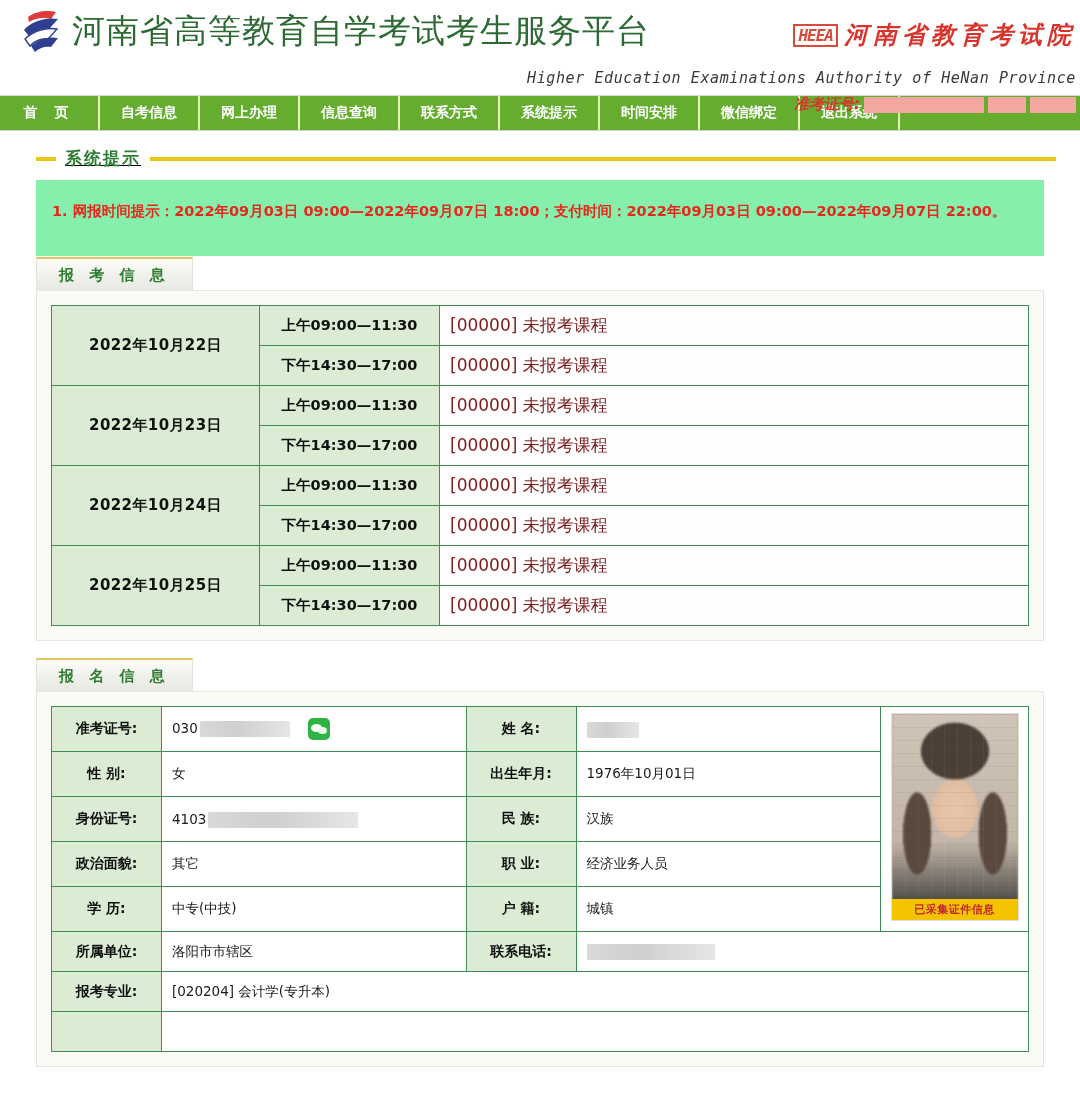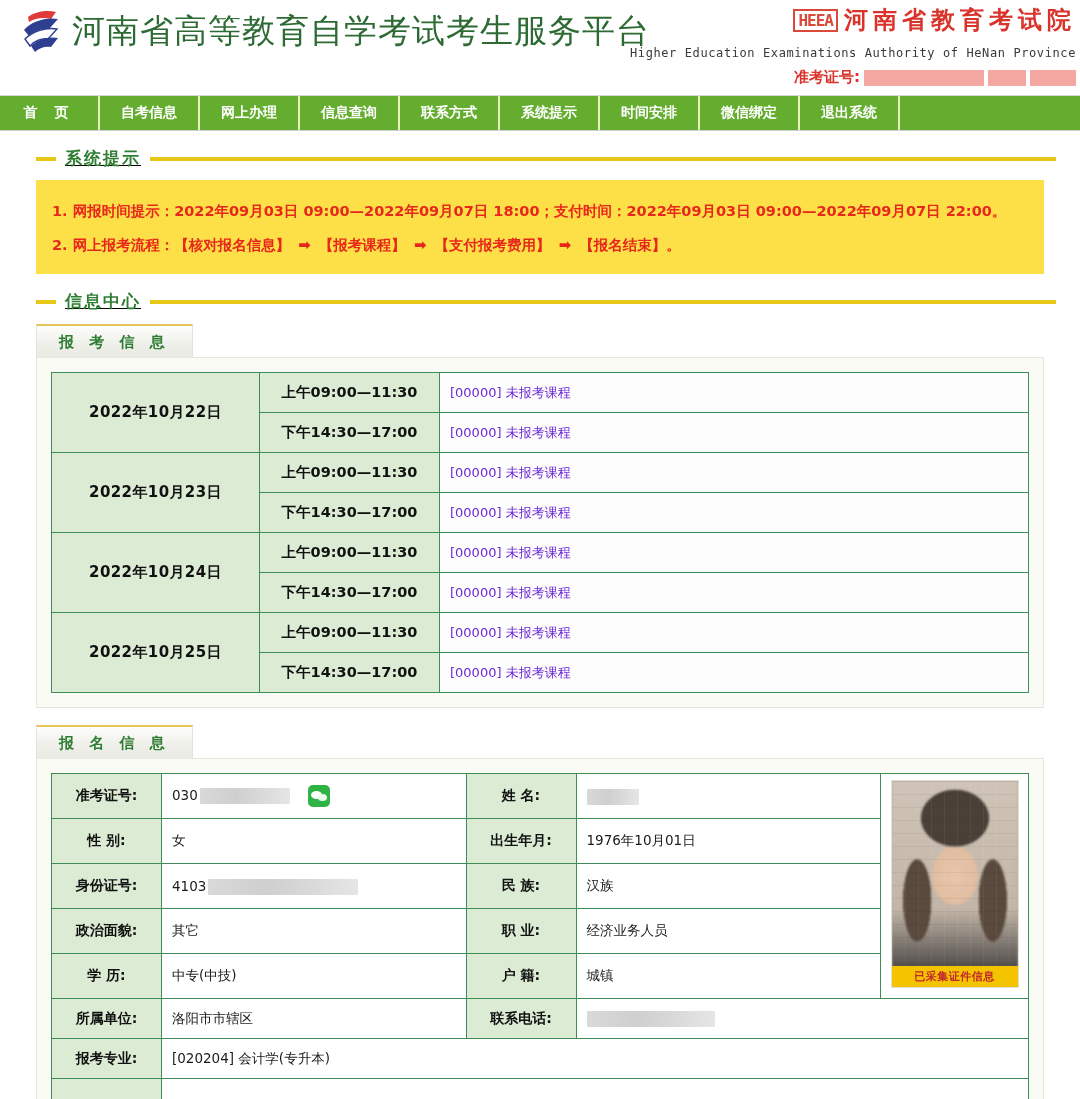--- a/index.html
+++ b/index.html
@@ -30,22 +30,23 @@
   .brand-title {
     font-size: 33px;
     font-weight: normal;
     color: #2e6b34;
     letter-spacing: 1px;
     white-space: nowrap;
     font-family: "DejaVu Sans", sans-serif;
   }
   .org {
     position: absolute;
-    right: 4px; top: 4px;
+    right: 4px; top: 19px;
     text-align: right;
+    font-style: italic;
   }
   .org-line1 {
     display: flex; align-items: center; justify-content: flex-end; gap: 6px;
   }
   .org-badge {
     display: inline-block;
     border: 2px solid #d94a3a;
     color: #d94a3a;
     font-size: 16px;
     font-weight: bold;
@@ -55,24 +56,24 @@
     font-family: "DejaVu Sans Mono", monospace;
   }
   .org-cn {
     font-size: 24px;
     font-weight: bold;
     color: #d9332b;
     letter-spacing: 5px;
     font-family: "DejaVu Sans", sans-serif;
   }
   .org-en {
-    font-size: 12px;
+    font-size: 15px;
     color: #3a3a3a;
     letter-spacing: 0.6px;
-    margin-top: 10px;
+    margin-top: 18px;
     font-family: "DejaVu Sans Mono", monospace;
     white-space: nowrap;
   }
   .ticket-row {
     margin-top: 8px;
     display: flex; align-items: center; justify-content: flex-end; gap: 4px;
   }
   .ticket-label {
     font-size: 15px; font-weight: bold; color: #d9332b;
     font-family: "DejaVu Sans", sans-serif;
@@ -129,22 +130,22 @@
     font-family: "DejaVu Sans", sans-serif;
   }
   .rule {
     flex: 1; height: 4px;
     background: #e9c716;
     margin-right: 10px;
   }
 
   .notice {
     margin: 0 22px;
-    background: #fde047;
-    padding: 14px 16px 12px 16px;
+    background: #86efac;
+    padding: 14px 16px 28px 16px;
   }
   .notice-line {
     color: #e8271c;
     font-size: 14.5px;
     font-weight: bold;
     line-height: 34px;
     white-space: nowrap;
     font-family: "DejaVu Sans", sans-serif;
   }
   .arrow { color: #e8271c; font-size: 15px; padding: 0 3px; }
@@ -193,22 +194,22 @@
     width: 180px;
     text-align: center;
     font-size: 14.5px;
     font-weight: bold;
     color: #111;
     height: 40px;
   }
   td.sch-course {
     background: #fdfdfd;
     padding-left: 10px;
-    font-size: 13px;
-    color: #6d28d9;
+    font-size: 17px;
+    color: #7f1d1d;
   }
 
   
   table.form {
     width: 100%;
     border-collapse: collapse;
     background: #ffffff;
     table-layout: fixed;
   }
   table.form td {
@@ -354,36 +355,22 @@
 <div class="content">
 
   <div class="section-head">
     <span class="dash"></span>
     <span class="section-title">系统提示</span>
     <span class="rule"></span>
   </div>
 
   <div class="notice">
     <div class="notice-line">1. 网报时间提示：2022年09月03日 09:00—2022年09月07日 18:00；支付时间：2022年09月03日 09:00—2022年09月07日 22:00。</div>
-    <div class="notice-line">
-      <span>2. 网上报考流程：【核对报名信息】</span>
-      <span class="arrow">➡</span>
-      <span>【报考课程】</span>
-      <span class="arrow">➡</span>
-      <span>【支付报考费用】</span>
-      <span class="arrow">➡</span>
-      <span>【报名结束】。</span>
-    </div>
-  </div>
-
-  <div class="section-head">
-    <span class="dash"></span>
-    <span class="section-title">信息中心</span>
-    <span class="rule"></span>
-  </div>
+  </div>
+
 
   <div class="panel-wrap">
     <div class="tab">报 考 信 息</div>
     <div class="panel">
       <table class="grid">
         <tbody>
           <tr>
             <td class="sch-date" rowspan="2">2022年10月22日</td>
             <td class="sch-time">上午09:00—11:30</td>
             <td class="sch-course">[00000] 未报考课程</td>

